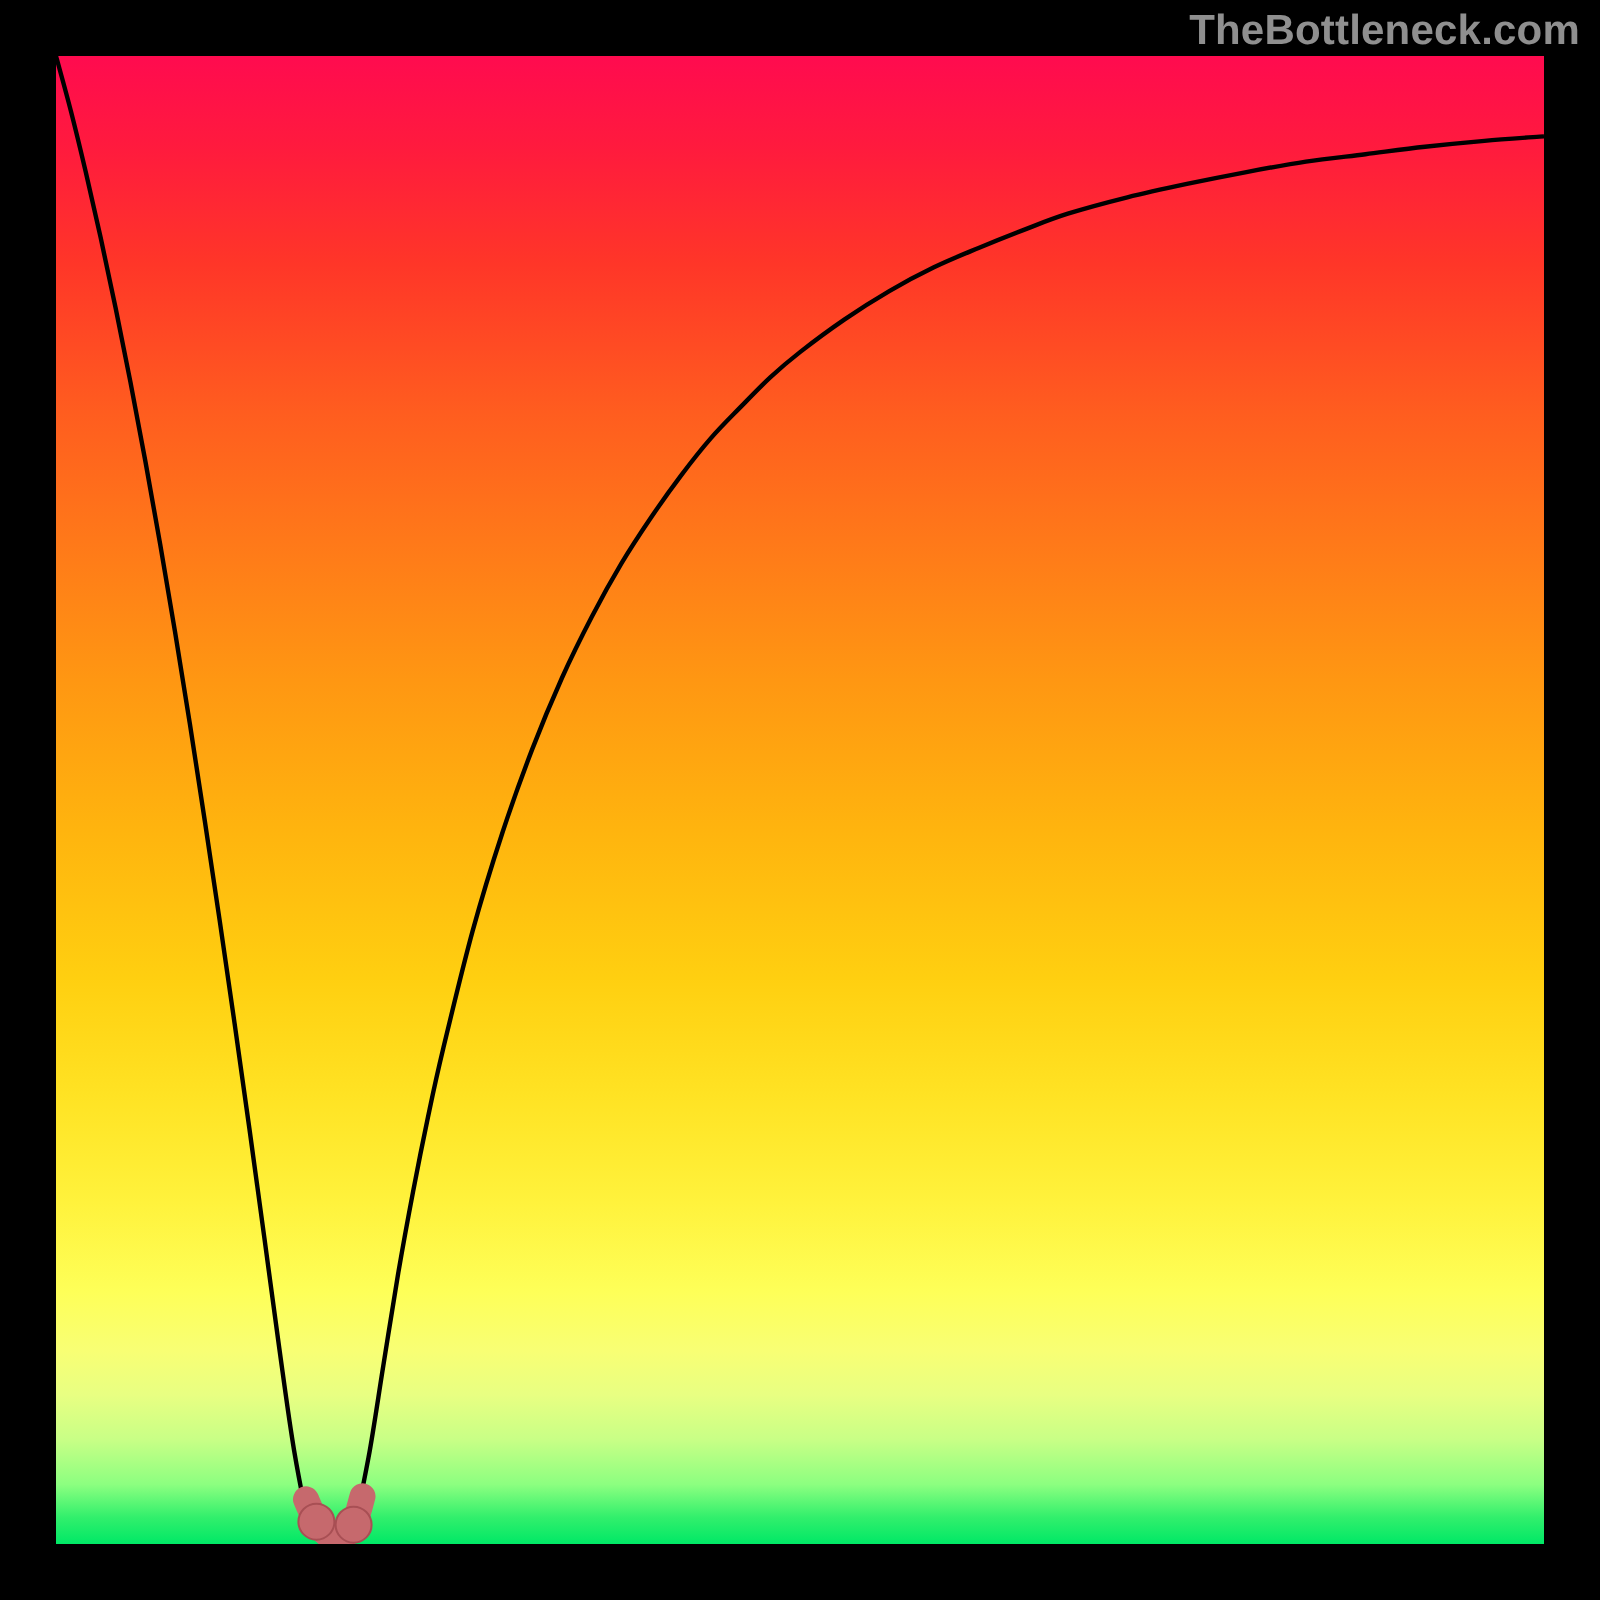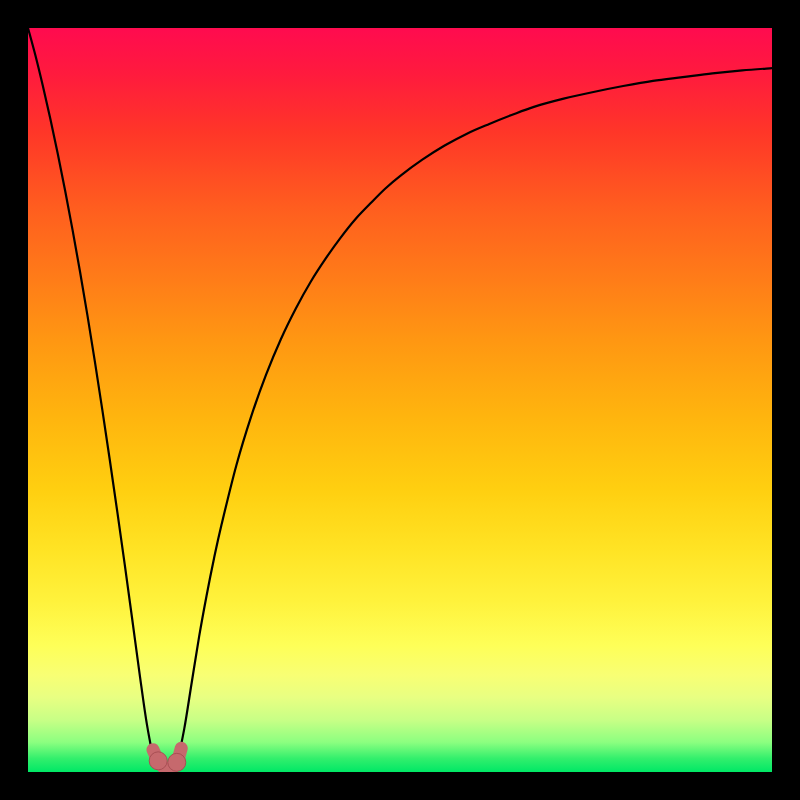--- a/index.html
+++ b/index.html
@@ -70,13 +70,14 @@
   <div class="plot">
     <svg class="curve" viewBox="0 0 744 744" preserveAspectRatio="none">
       <path id="curve-path" d="M 0.00 0.00 C 1.24 4.59 4.96 17.86 7.44 27.53 C 9.92 37.20 12.40 47.49 14.88 58.03 C 17.36 68.57 19.84 79.48 22.32 90.77 C 24.80 102.05 27.28 113.71 29.76 125.74 C 32.24 137.76 34.72 150.16 37.20 162.94 C 39.68 175.71 42.16 188.85 44.64 202.37 C 47.12 215.88 49.60 229.77 52.08 244.03 C 54.56 258.29 57.04 272.92 59.52 287.93 C 62.00 302.93 64.48 318.31 66.96 334.06 C 69.44 349.80 71.92 366.05 74.40 382.42 C 76.88 398.78 79.36 415.40 81.84 432.26 C 84.32 449.13 86.80 466.24 89.28 483.60 C 91.76 500.96 94.24 518.57 96.72 536.42 C 99.20 554.28 101.68 572.51 104.16 590.74 C 106.64 608.96 109.12 628.06 111.60 645.79 C 114.08 663.52 116.56 682.62 119.04 697.13 C 121.52 711.64 124.00 725.40 126.48 732.84 C 128.96 740.28 131.44 740.16 133.92 741.77 C 136.40 743.38 138.88 743.75 141.36 742.51 C 143.84 741.27 146.32 741.27 148.80 734.33 C 151.28 727.38 153.76 714.12 156.24 700.85 C 158.72 687.58 161.20 670.10 163.68 654.72 C 166.16 639.34 168.64 623.10 171.12 608.59 C 173.60 594.08 176.08 580.69 178.56 567.67 C 181.04 554.65 183.52 542.25 186.00 530.47 C 188.48 518.69 189.72 512.49 193.44 496.99 C 197.16 481.49 203.36 455.58 208.32 437.47 C 213.28 419.37 218.24 403.50 223.20 388.37 C 228.16 373.24 233.12 359.60 238.08 346.70 C 243.04 333.81 248.00 322.03 252.96 310.99 C 257.92 299.96 262.88 290.04 267.84 280.49 C 272.80 270.94 277.76 262.01 282.72 253.70 C 287.68 245.40 292.64 237.96 297.60 230.64 C 302.56 223.32 307.52 216.38 312.48 209.81 C 317.44 203.24 322.40 196.91 327.36 191.21 C 332.32 185.50 337.28 180.67 342.24 175.58 C 347.20 170.50 352.16 165.29 357.12 160.70 C 362.08 156.12 365.80 152.89 372.00 148.06 C 378.20 143.22 386.88 136.77 394.32 131.69 C 401.76 126.60 409.20 121.89 416.64 117.55 C 424.08 113.21 431.52 109.24 438.96 105.65 C 446.40 102.05 453.84 99.08 461.28 95.98 C 468.72 92.88 476.16 89.90 483.60 87.05 C 491.04 84.20 497.24 81.59 505.92 78.86 C 514.60 76.14 525.76 73.16 535.68 70.68 C 545.60 68.20 555.52 66.09 565.44 63.98 C 575.36 61.88 585.28 59.89 595.20 58.03 C 605.12 56.17 615.04 54.31 624.96 52.82 C 634.88 51.34 644.80 50.34 654.72 49.10 C 664.64 47.86 674.56 46.50 684.48 45.38 C 694.40 44.27 704.32 43.28 714.24 42.41 C 724.16 41.54 739.04 40.55 744.00 40.18" fill="none" stroke="#000000" stroke-width="2.2"></path>
       <path id="band-path" d="M 124.99 721.68 C 125.86 723.54 128.34 729.86 130.20 732.84 C 132.06 735.82 134.17 738.17 136.15 739.54 C 138.14 740.90 140.00 741.89 142.10 741.02 C 144.21 740.16 146.94 737.80 148.80 734.33 C 150.66 730.86 152.52 722.55 153.26 720.19" fill="none" stroke="#c6696d" stroke-width="13" stroke-linecap="round" stroke-linejoin="round"></path>
       <g id="markers">
           <circle cx="130.20" cy="732.84" r="9" fill="#c6696d" stroke="#a84f54" stroke-width="1"></circle>
           <circle cx="148.80" cy="734.33" r="9" fill="#c6696d" stroke="#a84f54" stroke-width="1"></circle>
         </g>
     </svg>
   </div>
+  <div class="watermark">TheBottleneck.com</div>
 </div>
 
 </body></html>

